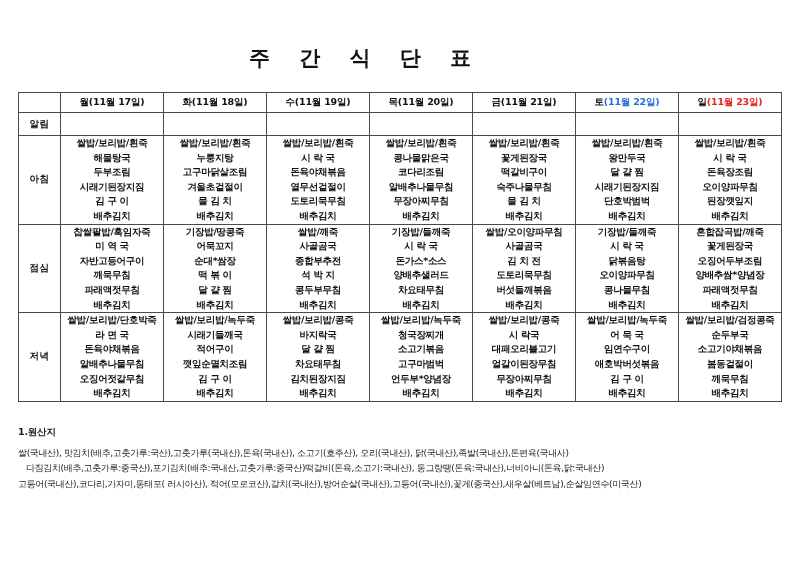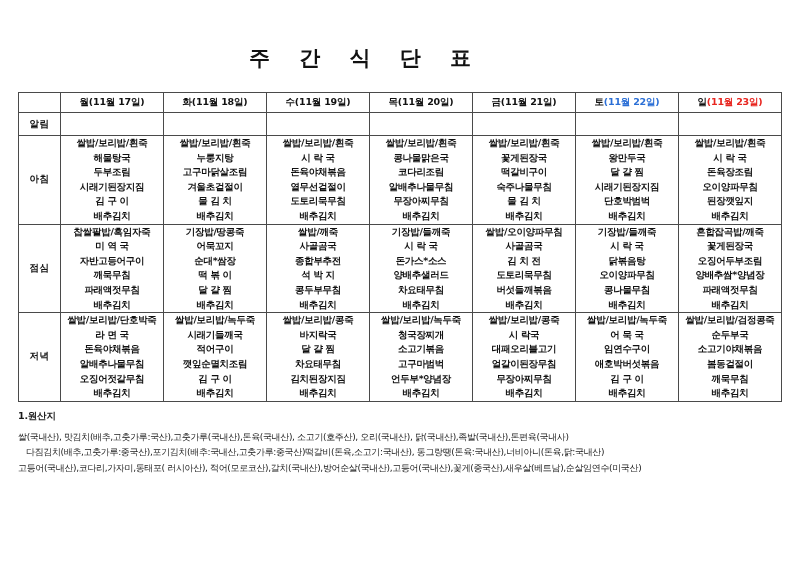--- a/index.html
+++ b/index.html
@@ -71,21 +71,21 @@
     padding: 4px 2px 5px 2px;
     line-height: 14.6px;
     font-weight: bold;
     letter-spacing: -0.3px;
   }
   td.meal-cell .dish {
     display: block;
     white-space: nowrap;
   }
   .notes {
-    margin: 0 auto;
+    margin: 16px auto;
     width: 764px;
     padding-top: 8px;
   }
   .note-heading {
     font-size: 9.5px;
     font-weight: bold;
     letter-spacing: -0.2px;
     padding-bottom: 7px;
   }
   .note-line {

